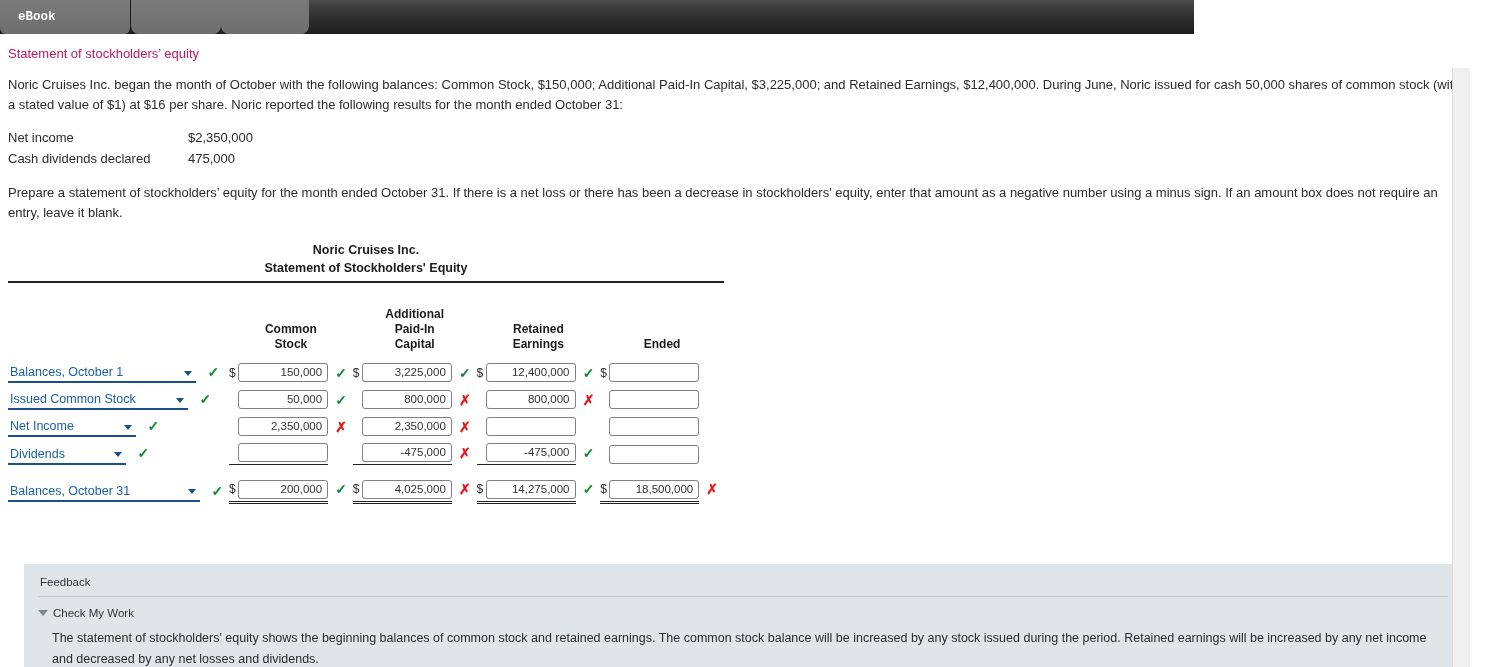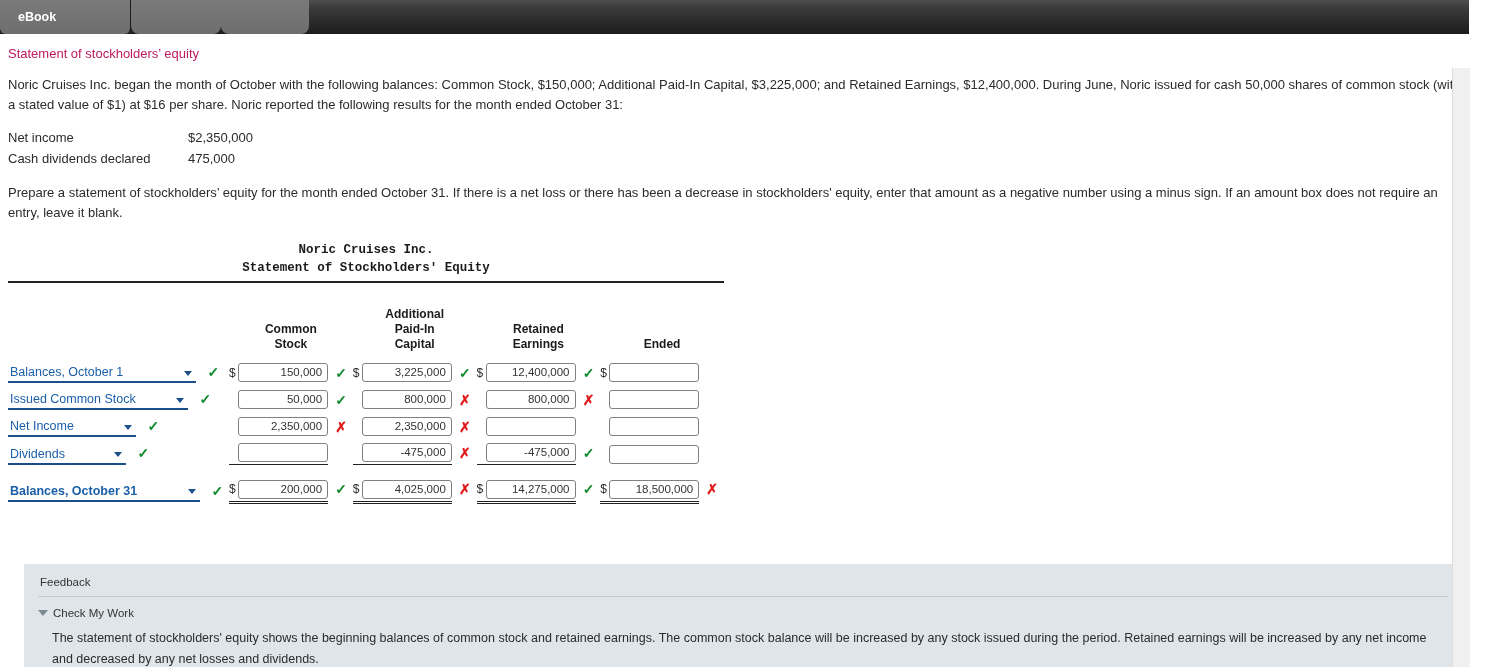--- a/index.html
+++ b/index.html
@@ -12,23 +12,24 @@
     width: 1487px;
     height: 667px;
     overflow: hidden;
     position: relative;
   }
 
   
   .toolbar {
     position: relative;
     height: 34px;
-    width: 1469px;
+    width: 1194px;
     background: linear-gradient(to bottom, #4e4e4e 0%, #3c3c3c 22%, #2c2c2c 60%, #1d1d1d 100%);
     overflow: hidden;
+    font-family: Liberation Mono, monospace;
   }
   .tabstrip {
     position: absolute;
     left: 0;
     top: 0;
     height: 34px;
     display: flex;
     align-items: flex-start;
   }
   .tab {
@@ -98,21 +99,20 @@
     width: 716px;
     margin-left: 8px;
   }
   .stmt-head {
     text-align: center;
     font-size: 12.5px;
     font-weight: bold;
     color: #1b1b1b;
     line-height: 18px;
     padding-bottom: 4px;
-    font-family: Liberation Mono, monospace;
   }
   .rule-top {
     border-bottom: 2px solid #222;
     height: 0;
   }
 
   .stmt-table {
     border-collapse: collapse;
     width: 716px;
     table-layout: fixed;
@@ -157,21 +157,21 @@
     margin-top: -2px;
     width: 0; height: 0;
     border-left: 4px solid transparent;
     border-right: 4px solid transparent;
     border-top: 5px solid #1a4f8a;
   }
   .sel.w1 { width: 168px; }
   .sel.w2 { width: 160px; }
   .sel.w3 { width: 108px; }
   .sel.w4 { width: 98px; }
-  .sel.w5 { width: 172px; font-weight: bold; }
+  .sel.w5 { width: 172px; }
 
   .dollar {
     display: inline-block;
     width: 9px;
     font-size: 12px;
     color: #2b2b2b;
     text-align: left;
     vertical-align: middle;
   }
   .dollar.hidden { visibility: hidden; }

